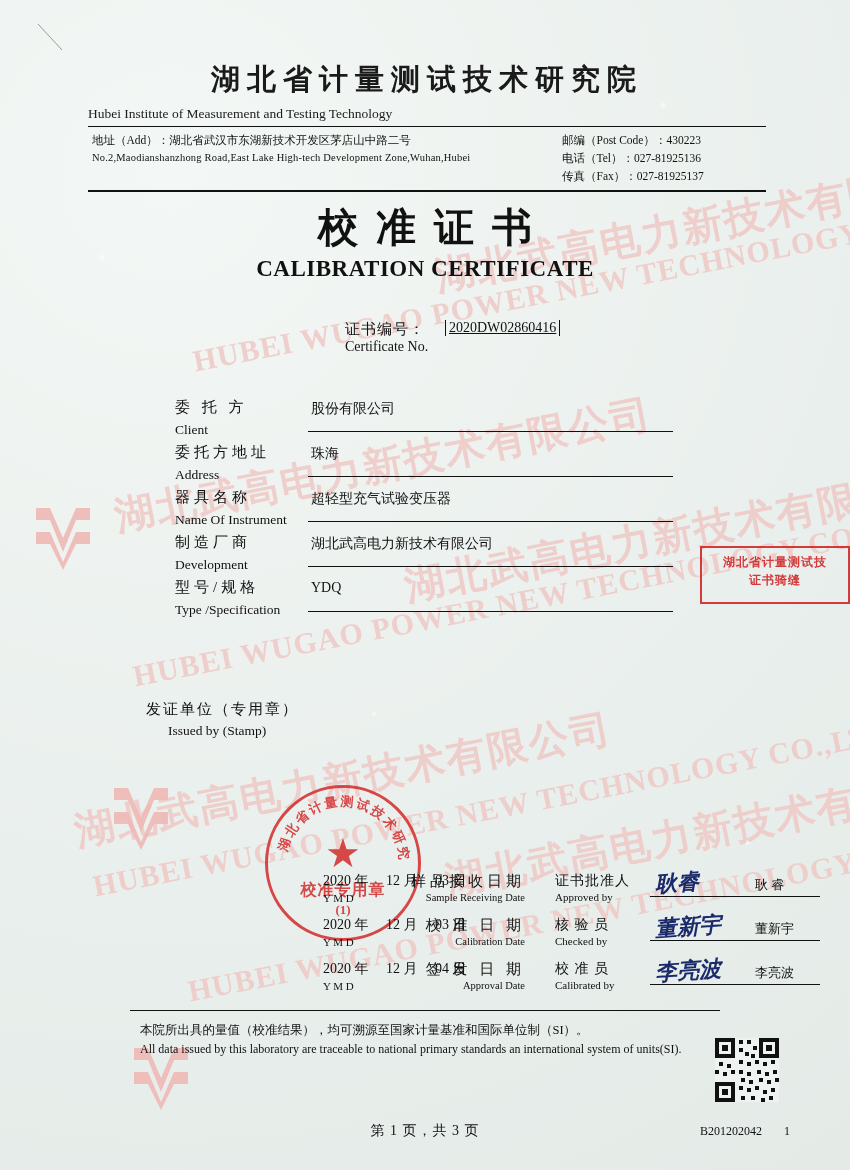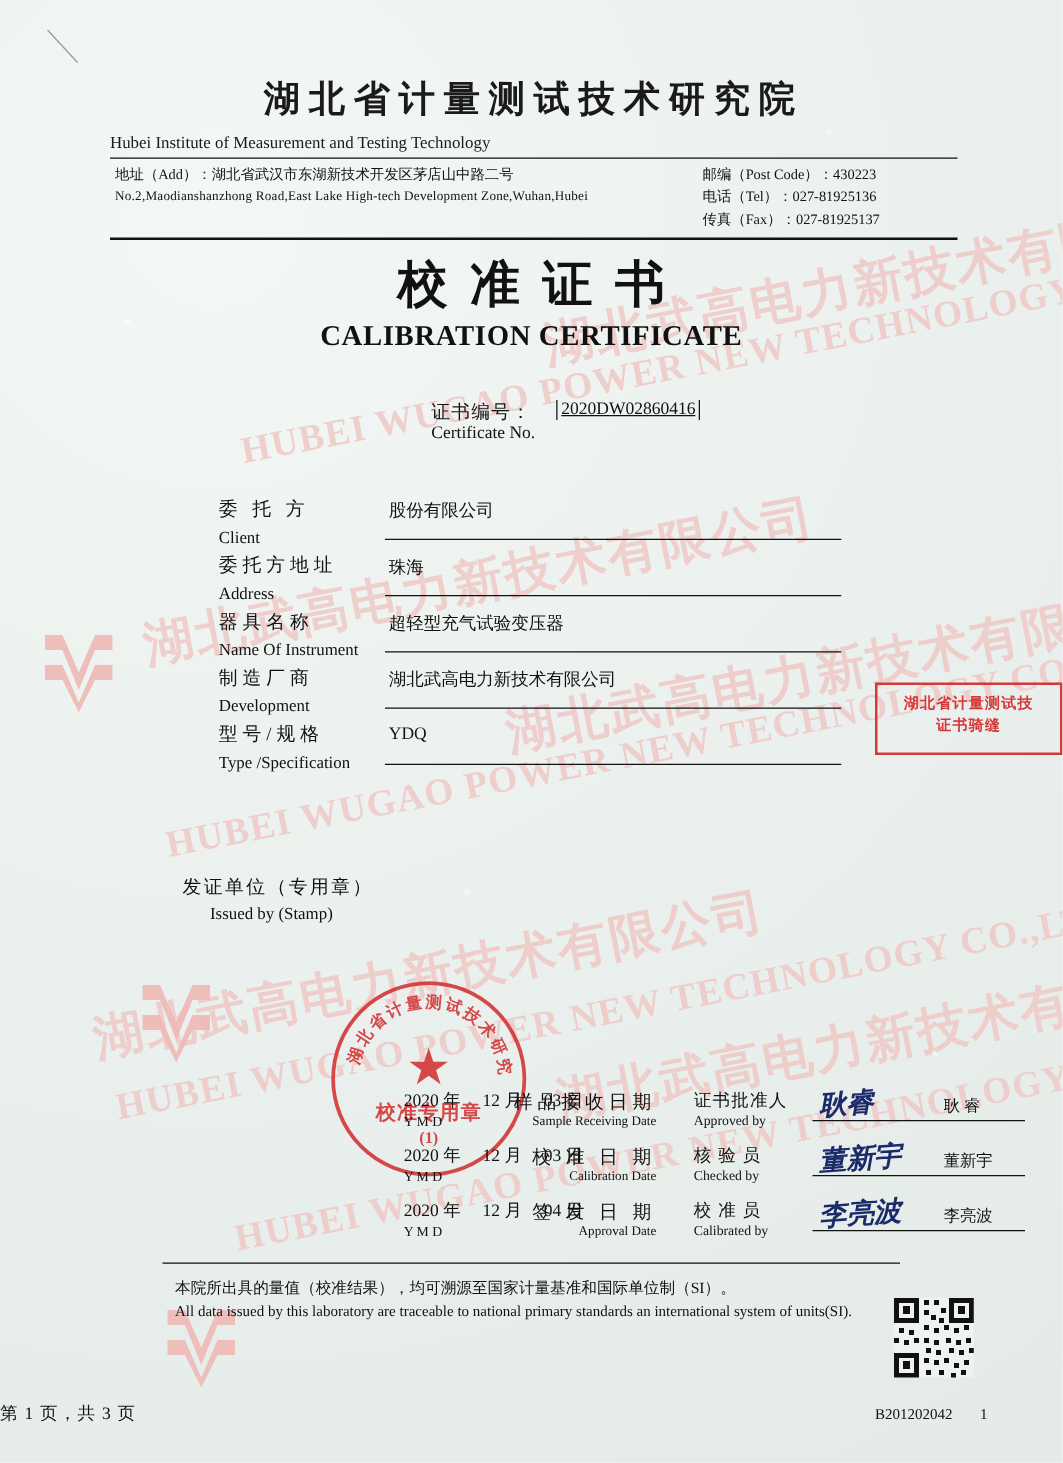--- a/index.html
+++ b/index.html
@@ -151,21 +151,21 @@
     font-family:"DejaVu Serif", serif;font-style:italic;font-weight:bold;
     transform:rotate(-4deg);
   }
   .s-name{position:absolute;left:200px;top:4px;font-size:13px;color:#111;}
   .s-underline{position:absolute;left:95px;top:24px;width:170px;border-bottom:1px solid #111;}
 
   
   .foot-rule{position:absolute;left:130px;top:1010px;width:590px;border-bottom:1px solid #111;}
   .foot-cn{position:absolute;left:140px;top:1022px;font-size:12.5px;color:#111;}
   .foot-en{position:absolute;left:140px;top:1042px;font-size:12px;color:#111;}
-  .pagenum{position:absolute;left:0;top:1122px;width:850px;font-size:14px;color:#111;letter-spacing:1px;}
+  .pagenum{position:absolute;left:0;top:1122px;width:850px;text-align:center;font-size:14px;color:#111;letter-spacing:1px;}
   .docid{position:absolute;left:700px;top:1124px;font-size:12px;color:#111;}
   .docid .pg{margin-left:22px;}
 
   
   .qr{position:absolute;left:715px;top:1038px;width:64px;height:64px;}
   .corner-line{
     position:absolute;left:36px;top:22px;width:30px;height:30px;
   }
 </style>
 </head>

